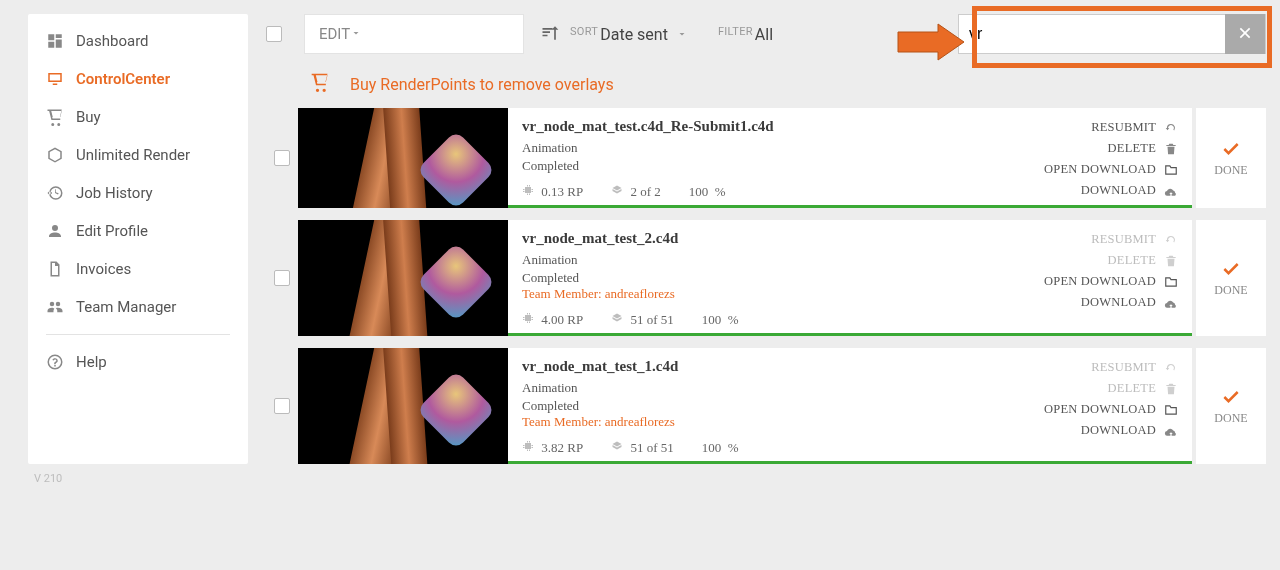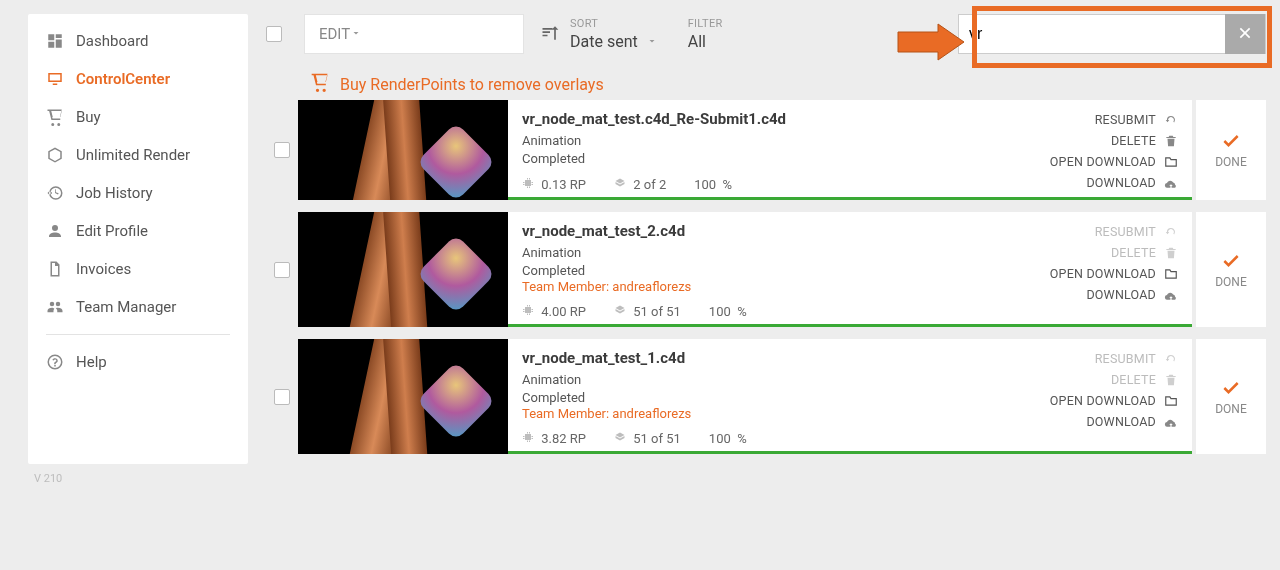--- a/index.html
+++ b/index.html
@@ -31,29 +31,29 @@
   .side-icon svg{width:18px;height:18px;fill:#888;}
   .side-item.active .side-icon svg{fill:var(--orange);}
   .side-sep{height:1px;background:var(--border);margin:8px 18px;}
   .version{font-size:11px;color:#bdbdbd;margin:8px 0 0 6px;}
   
   .main{flex:1;padding-left:18px;display:flex;flex-direction:column;min-width:0;}
   .toolbar{display:flex;align-items:center;gap:10px;margin-bottom:12px;position:relative;}
   .master-check{width:16px;height:16px;border:1px solid #bbb;background:#fff;margin-right:12px;border-radius:2px;}
   .edit-dd{display:flex;align-items:center;justify-content:flex-start;background:var(--panel);border:1px solid var(--border);padding:10px 14px;width:220px;color:#888;font-size:15px;}
   .tiny-label{font-size:11px;color:#999;letter-spacing:0.3px;}
-  .dd{display:flex;flex-direction:column;gap:2px;justify-content:flex-end;}
+  .dd{display:flex;flex-direction:row;gap:2px;justify-content:flex-end;}
   .dd-value{display:flex;align-items:center;gap:8px;font-size:16px;color:#444;}
   .searchbox{display:flex;align-items:center;height:40px;border:1px solid #ccc;background:#fff;width:308px;}
   .searchbox input{flex:1;border:none;outline:none;padding:0 10px;font-size:16px;background:transparent;}
   .search-clear{width:40px;height:40px;background:#aaa;display:flex;align-items:center;justify-content:center;cursor:pointer;}
   .search-highlight{position:absolute;right:-6px;top:-8px;border:5px solid var(--orange);width:300px;height:62px;pointer-events:none;}
   .arrow-annot{position:absolute;right:300px;top:6px;}
-  .buy-line{display:flex;align-items:center;gap:10px;color:var(--orange);font-size:16px;margin:6px 0 4px 44px;}
-  .job-list{display:flex;flex-direction:column;gap:12px;}
+  .buy-line{display:flex;align-items:center;gap:20px;color:var(--orange);font-size:16px;margin:6px 0 12px 44px;}
+  .job-list{display:flex;flex-direction:column;gap:12px;font-family:Liberation Serif, serif;}
   .job{display:flex;align-items:stretch;}
   .job-check{width:32px;display:flex;align-items:center;justify-content:center;}
   .job-check .cb{width:16px;height:16px;border:1px solid #bbb;background:#fff;border-radius:2px;}
   .job-card{flex:1;display:flex;background:var(--panel);position:relative;overflow:hidden;}
   .thumb{width:210px;background:#000;display:flex;align-items:center;justify-content:center;flex:0 0 210px;}
   .thumb-inner{position:relative;width:100%;height:100%;}
   .pipe{position:absolute;left:62px;top:-6px;width:42px;height:150px;background:linear-gradient(90deg,#8b4a25 0%,#d88a58 50%,#8b4a25 100%);border-top-left-radius:6px;border-top-right-radius:6px;transform:rotate(12deg);}
   .pipe2{position:absolute;left:90px;top:-6px;width:36px;height:150px;background:linear-gradient(90deg,#7a3c1b 0%,#cf7e4d 50%,#7a3c1b 100%);border-radius:6px;transform:rotate(-4deg);}
   .blob{position:absolute;left:130px;top:34px;width:56px;height:56px;background:radial-gradient(circle at 30% 30%,#e8c67a,#b05a9e,#4aa0c8);border-radius:10px;transform:rotate(45deg);}
   .info{flex:1;padding:10px 14px 8px;display:flex;flex-direction:column;min-width:0;}

